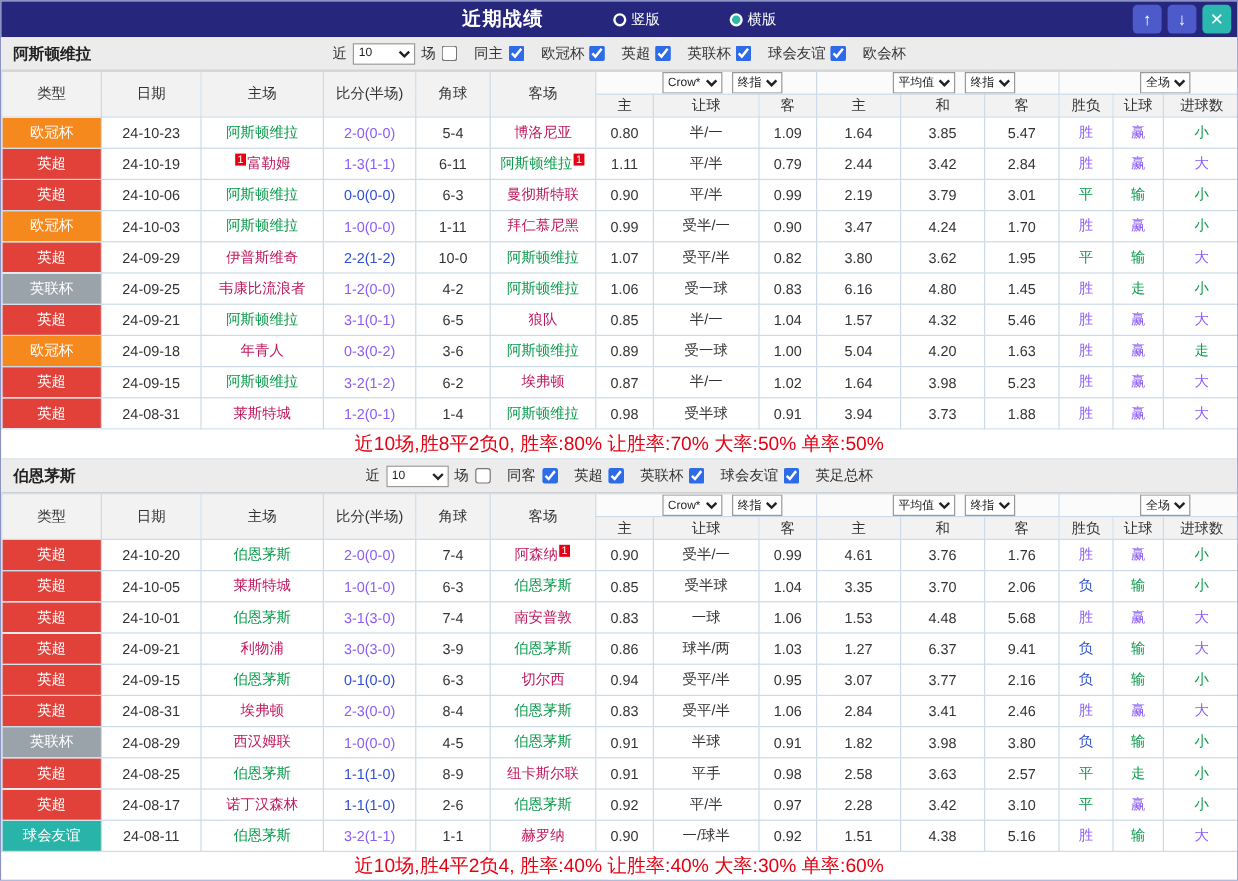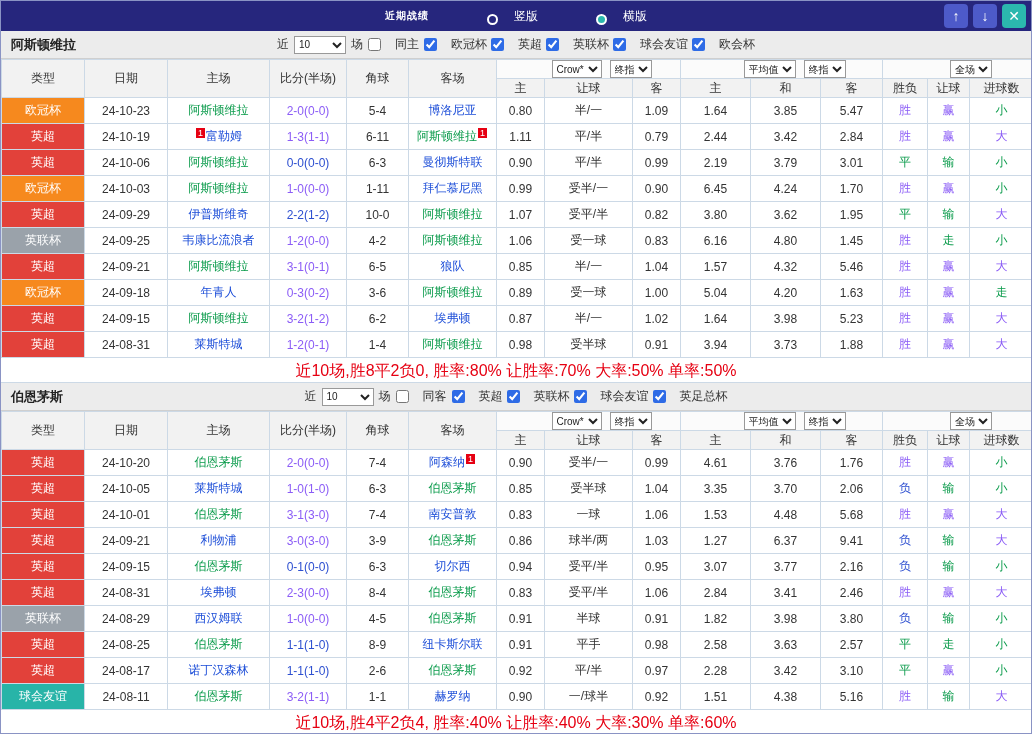--- a/index.html
+++ b/index.html
@@ -2,22 +2,22 @@
 <html><head>
 <meta charset="utf-8">
 <style>
   *{box-sizing:border-box;}
   html,body{margin:0;padding:0;background:#dde3ee;}
   .page{width:1032px;height:734px;margin:0 auto;background:#fff;border:1px solid #8a93c4;overflow:hidden;
         font-family:"Liberation Sans","DejaVu Sans",sans-serif;}
   
   .topbar{height:30px;background:#26267d;position:relative;display:flex;align-items:center;justify-content:center;}
   .tb-center{display:flex;align-items:center;gap:14px;color:#fff;font-size:12px;}
-  .tb-title{font-size:10px;font-weight:bold;letter-spacing:1px;}
-  .radio-item{display:inline-flex;align-items:flex-end;gap:16px;cursor:pointer;color:#fff;padding-left:44px;}
+  .tb-title{font-size:16px;font-weight:bold;letter-spacing:1px;}
+  .radio-item{display:inline-flex;align-items:center;gap:4px;cursor:pointer;color:#fff;padding-left:44px;}
   .radio-dot{width:11px;height:11px;border:2px solid #fff;border-radius:50%;background:transparent;display:inline-block;}
   .radio-dot.checked{background:#2bb8ae;}
   .tb-buttons{position:absolute;right:5px;top:3px;display:flex;gap:5px;}
   .tb-btn{width:24px;height:24px;border-radius:4px;background:#4d5ac9;color:#fff;font-size:14px;line-height:24px;
           text-align:center;cursor:pointer;font-weight:bold;}
   .tb-btn.close{background:#2bb8ae;}
   
   .section-bar{height:28px;background:#ececec;border-bottom:1px solid #cfcfcf;position:relative;display:flex;align-items:center;}
   .team-heading{position:absolute;left:10px;font-size:13px;font-weight:bold;color:#222;}
   .filters{margin:0 auto;display:flex;align-items:center;gap:5px;font-size:12px;color:#333;}
@@ -31,21 +31,21 @@
   th,td{border:1px solid #ccd9e6;text-align:center;white-space:nowrap;overflow:hidden;padding:0;}
   thead th{background:#f2f2f2;font-weight:normal;color:#333;height:19px;font-size:12px;}
   thead th.sel-th{background:#fbfbfb;padding-left:26px;}
   .sel-wrap{display:flex;justify-content:center;align-items:center;gap:8px;}
   tbody td{height:26px;background:#fff;}
   .type-cell{color:#fff;}
   .t-red{background:#e2413a;}
   .t-orange{background:#f6891e;}
   .t-gray{background:#9aa2aa;}
   .t-teal{background:#28b4a8;}
-  .team{color:#1d4ed8;}
+  .team{color:#be185d;}
   .team.focus{color:#0a9b4b;}
   .c-red{color:#8b5cf6;}
   .c-green{color:#0a9b4b;}
   .c-blue{color:#2d4fd0;}
   .rc-badge{display:inline-block;background:#e60012;color:#fff;font-size:9px;line-height:10px;height:10px;min-width:9px;
             padding:0 1px;margin:0 1px;vertical-align:4px;}
   .summary{height:25px;line-height:25px;text-align:center;font-size:16px;color:#e60012;background:#fff;
            border-bottom:1px solid #ccd9e6;}
 </style>
 </head>
@@ -219,21 +219,21 @@
           <tr>
             <td class="type-cell t-orange">欧冠杯</td>
             <td>24-10-03</td>
             <td class="team-cell"><span class="team focus">阿斯顿维拉</span></td>
             <td class="c-red">1-0(0-0)</td>
             <td>1-11</td>
             <td class="team-cell"><span class="team">拜仁慕尼黑</span></td>
             <td>0.99</td>
             <td>受半/一</td>
             <td>0.90</td>
-            <td>6.45</td>
+            <td>3.47</td>
             <td>4.24</td>
             <td>1.70</td>
             <td class="c-red">胜</td>
             <td class="c-red">赢</td>
             <td class="c-green">小</td>
           </tr>
           <tr>
             <td class="type-cell t-red">英超</td>
             <td>24-09-29</td>
             <td class="team-cell"><span class="team">伊普斯维奇</span></td>

